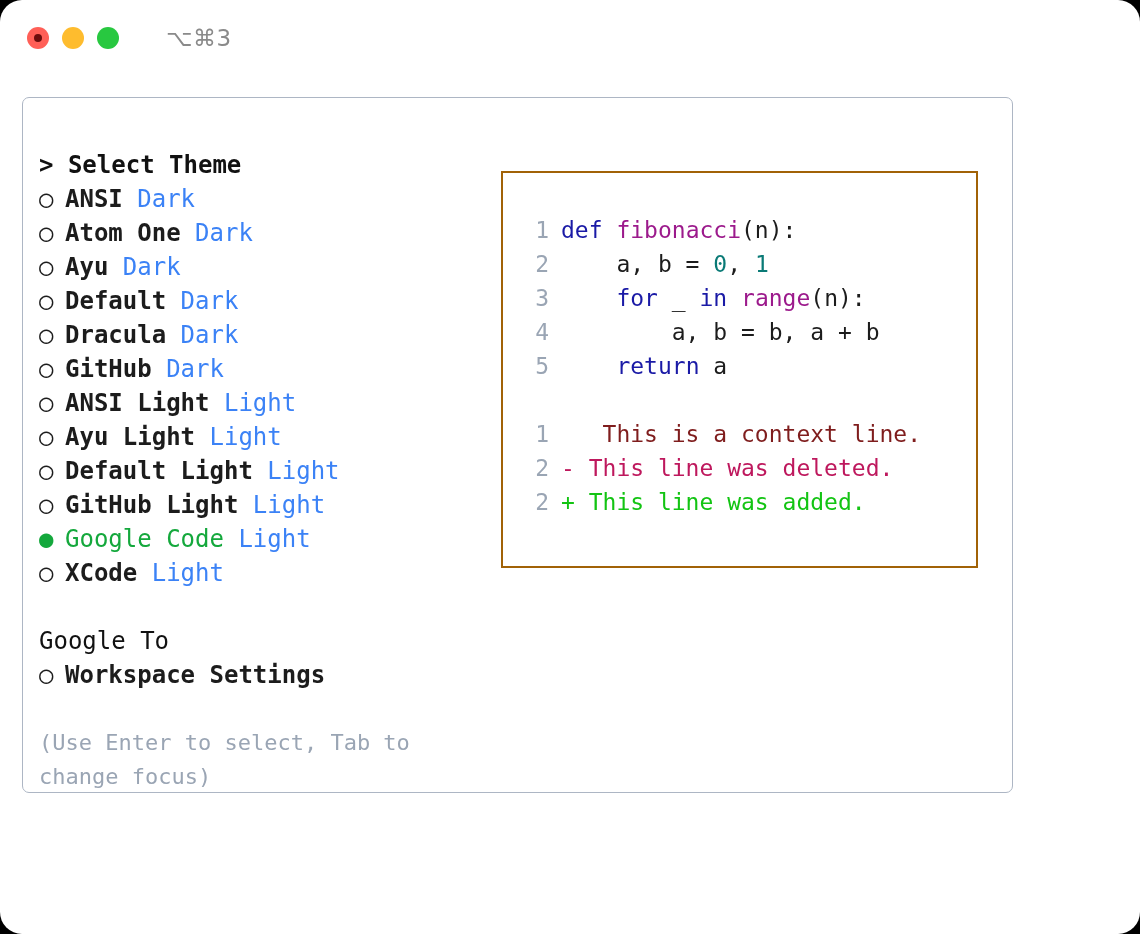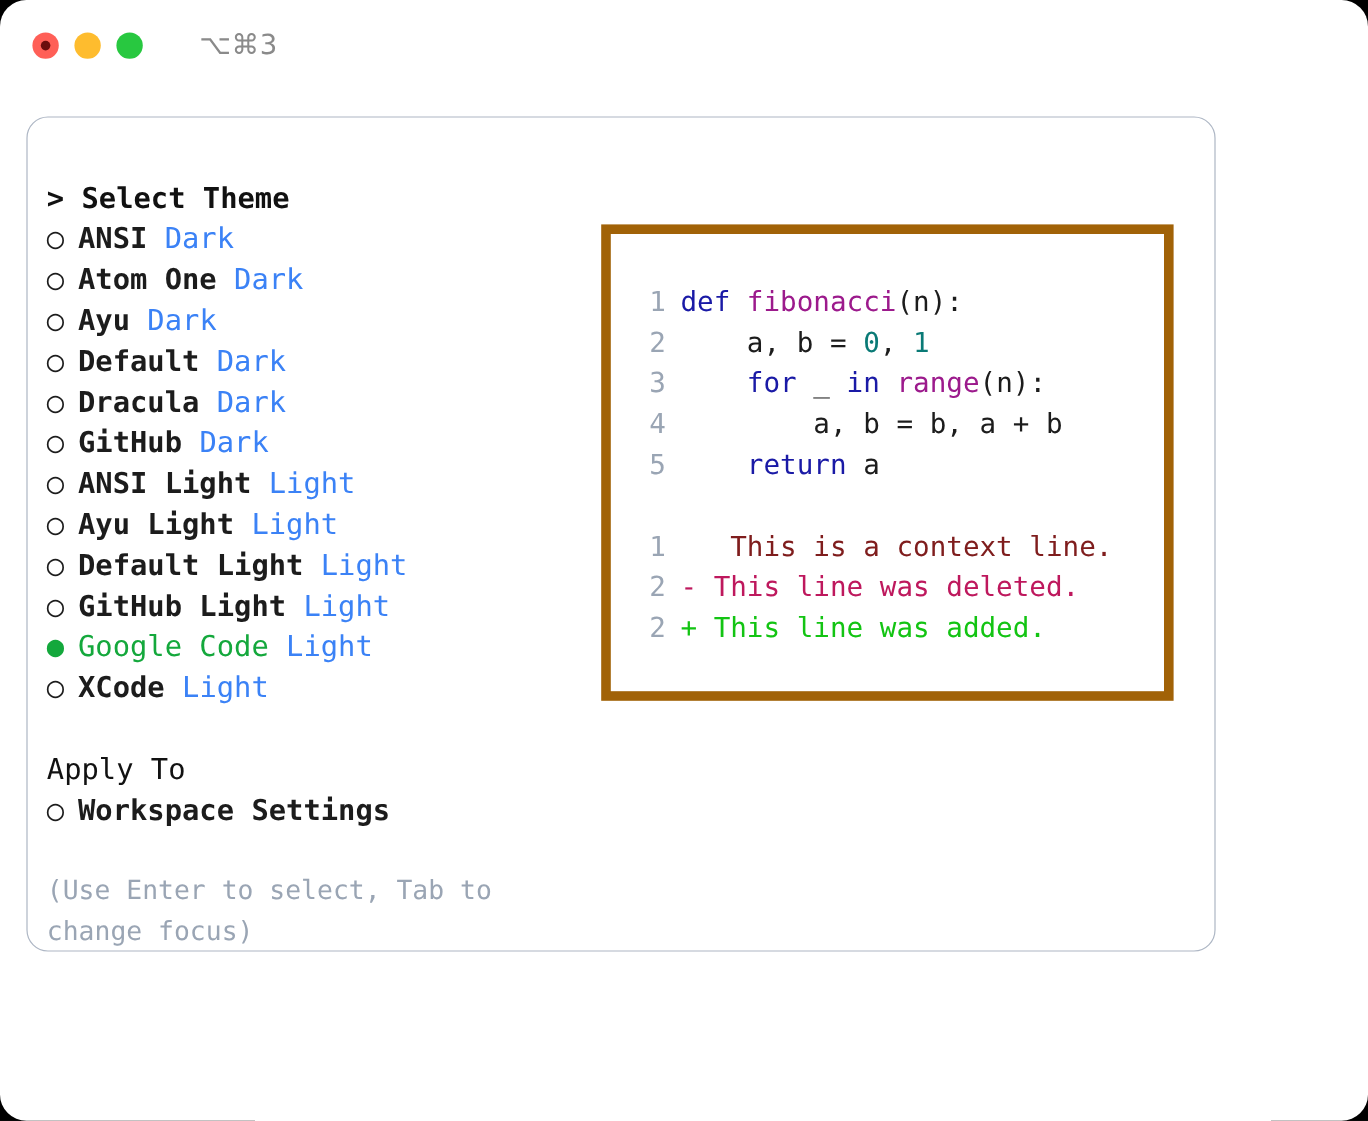--- a/index.html
+++ b/index.html
@@ -50,21 +50,21 @@
     font-size: 23px;
     font-family: "DejaVu Sans", sans-serif;
     letter-spacing: 0.5px;
   }
 
   .panel {
     position: absolute;
     left: 22px; top: 97px;
     width: 991px; height: 696px;
     border: 1px solid #adb6c4;
-    border-radius: 18px;
+    border-radius: 7px;
     background: #ffffff;
     text-decoration: underline;
   }
 
   .col-left {
     position: absolute;
     left: 16px; top: 50px;
     width: 455px;
   }
   .col-right {
@@ -108,24 +108,24 @@
 
   .hint {
     font-size: 22px;
     line-height: 34px;
     color: #9aa5b4;
     width: 420px;
     margin: 0;
   }
 
   .preview-box {
-    margin-top: 39px;
+    margin-top: 23px;
     width: 477px;
     height: 397px;
-    border: 8px solid #a16207;
+    border: 2px solid #a16207;
     background: #ffffff;
     padding: 40px 0 0 14px;
   }
   .code-line {
     font-size: 23px;
     line-height: 34px;
     white-space: pre;
     color: #1c1c1c;
   }
   .ln {
@@ -171,21 +171,21 @@
           <span class="opt"><span class="bullet">○</span><span class="name">ANSI Light</span><span class="cat"> Light</span></span>
           <span class="opt"><span class="bullet">○</span><span class="name">Ayu Light</span><span class="cat"> Light</span></span>
           <span class="opt"><span class="bullet">○</span><span class="name">Default Light</span><span class="cat"> Light</span></span>
           <span class="opt"><span class="bullet">○</span><span class="name">GitHub Light</span><span class="cat"> Light</span></span>
           <span class="opt selected"><span class="bullet">●</span><span class="name">Google Code</span><span class="cat"> Light</span></span>
           <span class="opt"><span class="bullet">○</span><span class="name">XCode</span><span class="cat"> Light</span></span>
         </div>
 
       <div class="spacer-block"></div>
 
-      <div class="section-head-plain">Apply To</div>
+      <div class="section-head-plain">Google To</div>
       <div id="apply-list">
           <span class="opt"><span class="bullet">○</span><span class="name">Workspace Settings</span></span>
         </div>
 
       <div class="spacer-block"></div>
 
       <p class="hint">(Use Enter to select, Tab to change focus)</p>
     </div>
 
     <div class="col-right">

